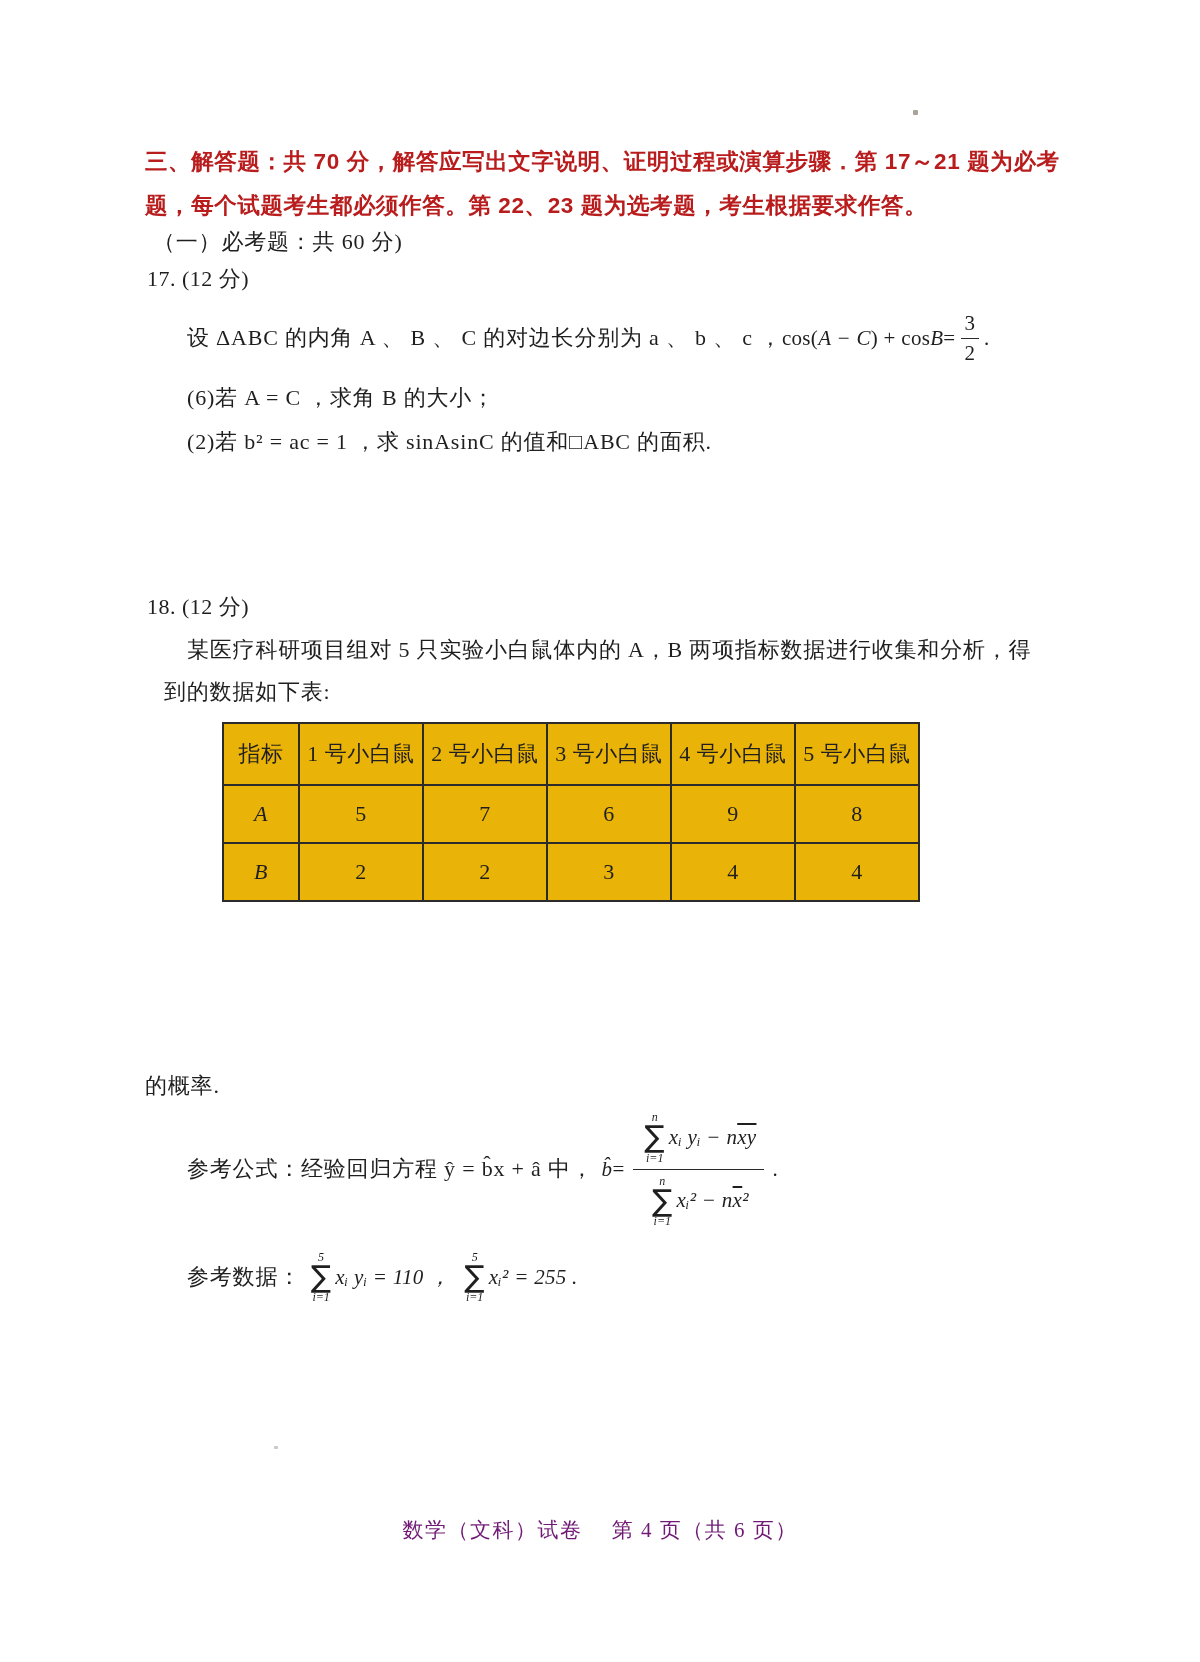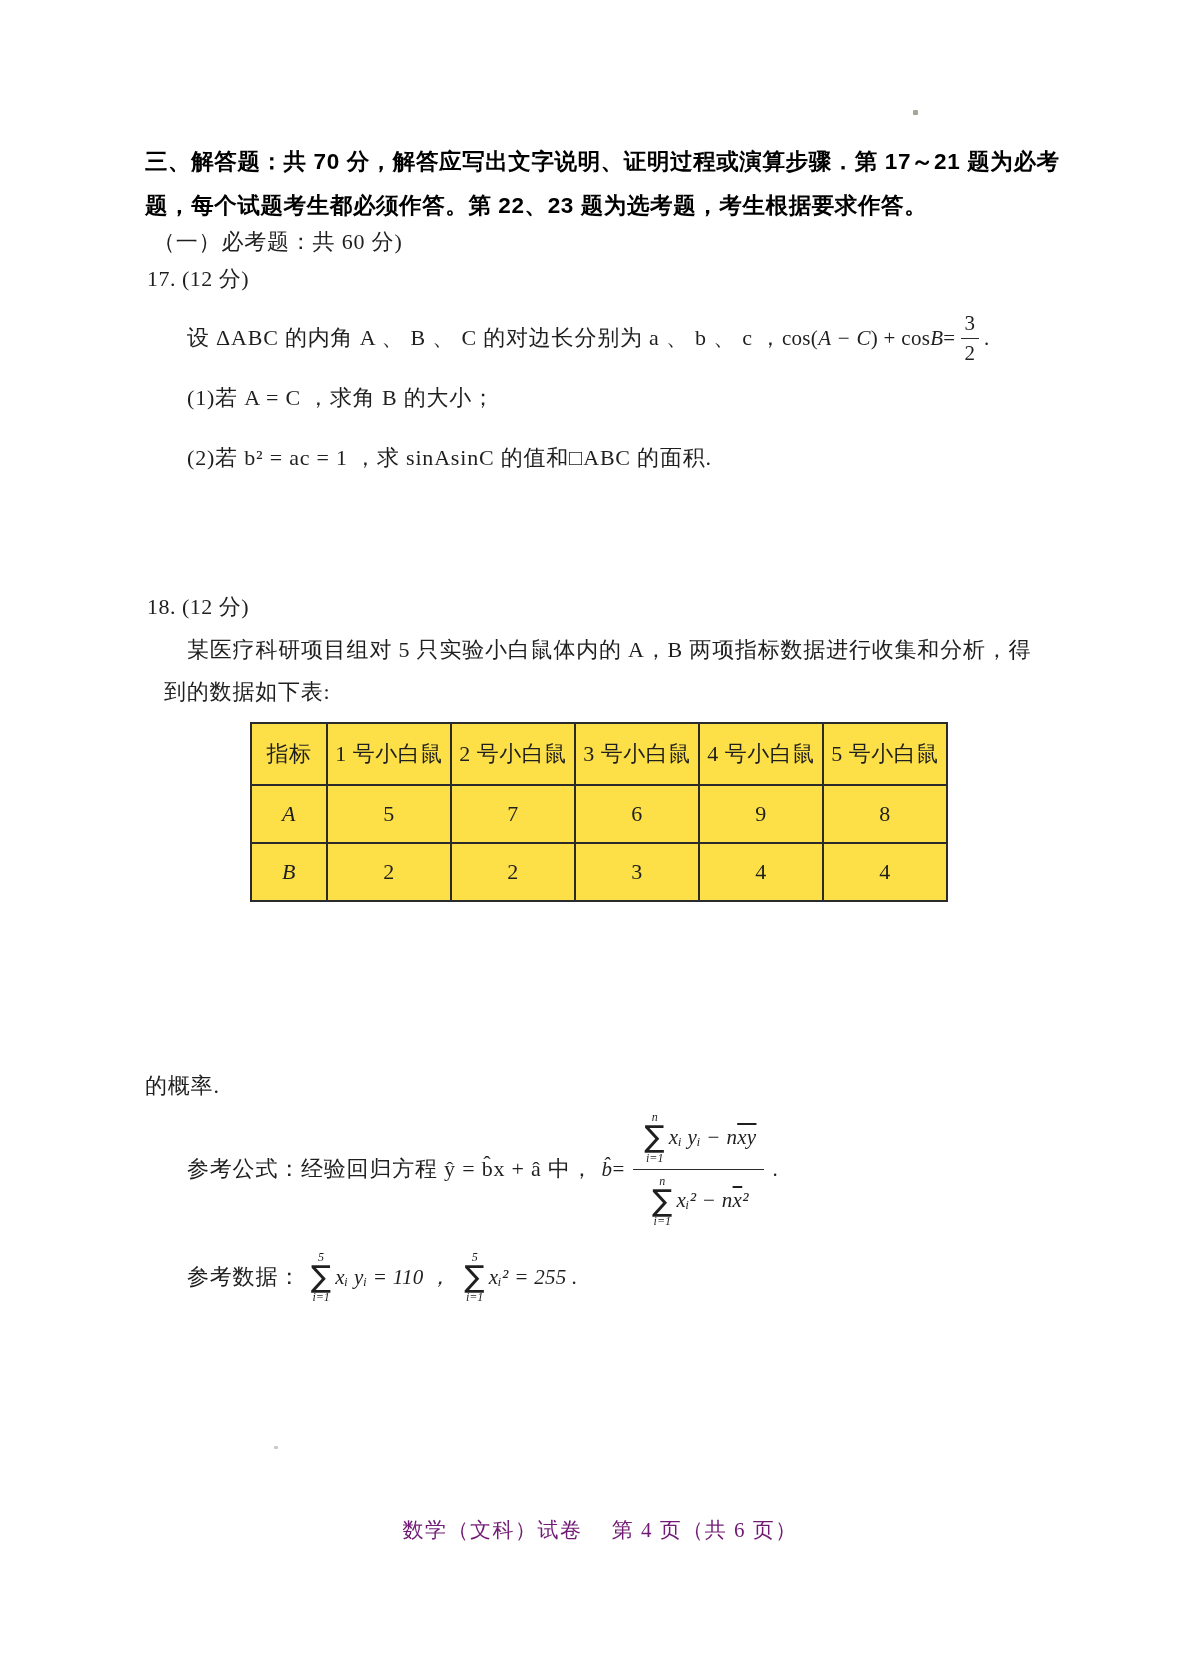--- a/index.html
+++ b/index.html
@@ -6,39 +6,39 @@
   html,body { background:#d9d9d9; }
   .page {
     position:relative; width:1200px; height:1662px; margin:0 auto;
     background:#ffffff; overflow:hidden;
     font-family:"Liberation Serif","DejaVu Serif",serif;
     color:#1f1f1f;
   }
   .abs { position:absolute; white-space:nowrap; }
   .h-bold {
     font-family:"Liberation Sans","DejaVu Sans",sans-serif;
-    font-weight:700; font-size:22.5px; letter-spacing:0.6px; color:#000000;
+    font-weight:700; font-size:22.5px; letter-spacing:0.6px; color:#b91c1c;
   }
   .body-text { font-size:22px; letter-spacing:0.8px; line-height:1.25;text-align:right; }
   .qnum { font-size:22px; letter-spacing:0.5px; }
   .mathrow { display:flex; align-items:center; }
   .it { font-style:italic; }
   .rm { font-style:normal; }
   .math { font-size:21px; letter-spacing:0.3px; }
   .frac { display:inline-flex; flex-direction:column; align-items:center; line-height:1; margin:0 5px; font-size:21px; }
   .frac .fnum { padding:0 4px 4px 4px; }
   .frac .fden { border-top:1.6px solid #2a2a2a; padding:4px 4px 0 4px; }
   .sum { display:inline-flex; flex-direction:column; align-items:center; line-height:1; margin:0 4px; }
   .sum .lim { font-size:12px; font-style:italic; letter-spacing:0; }
   .sum .sigma { font-size:30px; line-height:0.95; font-style:normal; font-family:"DejaVu Sans","Liberation Sans",sans-serif; }
   .bigfrac { display:inline-flex; flex-direction:column; align-items:center; margin:0 8px; }
   .bigfrac .bf-num { display:flex; align-items:center; padding:0 8px 5px 8px; }
   .bigfrac .bf-den { display:flex; align-items:center; border-top:1.6px solid #2a2a2a; padding:5px 8px 0 8px; width:100%; justify-content:center; }
   .ol { text-decoration:overline; text-decoration-thickness:1.5px; }
-  table.data { border-collapse:collapse; table-layout:fixed; background:#fde047;margin-left:28px; }
+  table.data { border-collapse:collapse; table-layout:fixed; background:#eab308; }
   table.data td {
     border:2px solid #2b2b2b; text-align:center; vertical-align:middle;
     font-size:22px; letter-spacing:0.5px;
   }
   tr.hdr  { height:62px; }
   tr.row  { height:58px; }
   .dot { position:absolute; border-radius:1px; }
   .footer { position:absolute; left:0; right:0; text-align:center; font-size:21px; letter-spacing:1.5px; color:#701a75; }
 </style>
 </head>
@@ -59,22 +59,22 @@
     <span class="math rm">) + cos</span>
     <span class="math it">B</span>
     <span class="math rm"> =</span>
     <span class="frac">
       <span class="fnum">3</span>
       <span class="fden">2</span>
     </span>
     <span class="math rm">.</span>
   </div>
 
-  <div class="abs body-text" style="top:384px; left:187px;">(1)若 A = C ，求角 B 的大小；</div>
-  <div class="abs body-text" style="top:428px; left:187px;margin-top:16px;">(2)若 b² = ac = 1 ，求 sinAsinC 的值和□ABC 的面积.</div>
+  <div class="abs body-text" style="top:384px; left:187px;">(6)若 A = C ，求角 B 的大小；</div>
+  <div class="abs body-text" style="top:428px; left:187px;">(2)若 b² = ac = 1 ，求 sinAsinC 的值和□ABC 的面积.</div>
 
   <div class="abs qnum" style="top:592px; left:147px;">18. (12 分)</div>
   <div class="abs body-text" style="top:636px; left:187px;">某医疗科研项目组对 5 只实验小白鼠体内的 A，B 两项指标数据进行收集和分析，得</div>
   <div class="abs body-text" style="top:678px; left:148px;margin-left:16px;">到的数据如下表:</div>
 
   <table class="data abs" style="top:722px; left:222px; width:696px;">
     <colgroup>
       <col style="width:76px">
       <col style="width:124px">
       <col style="width:124px">

